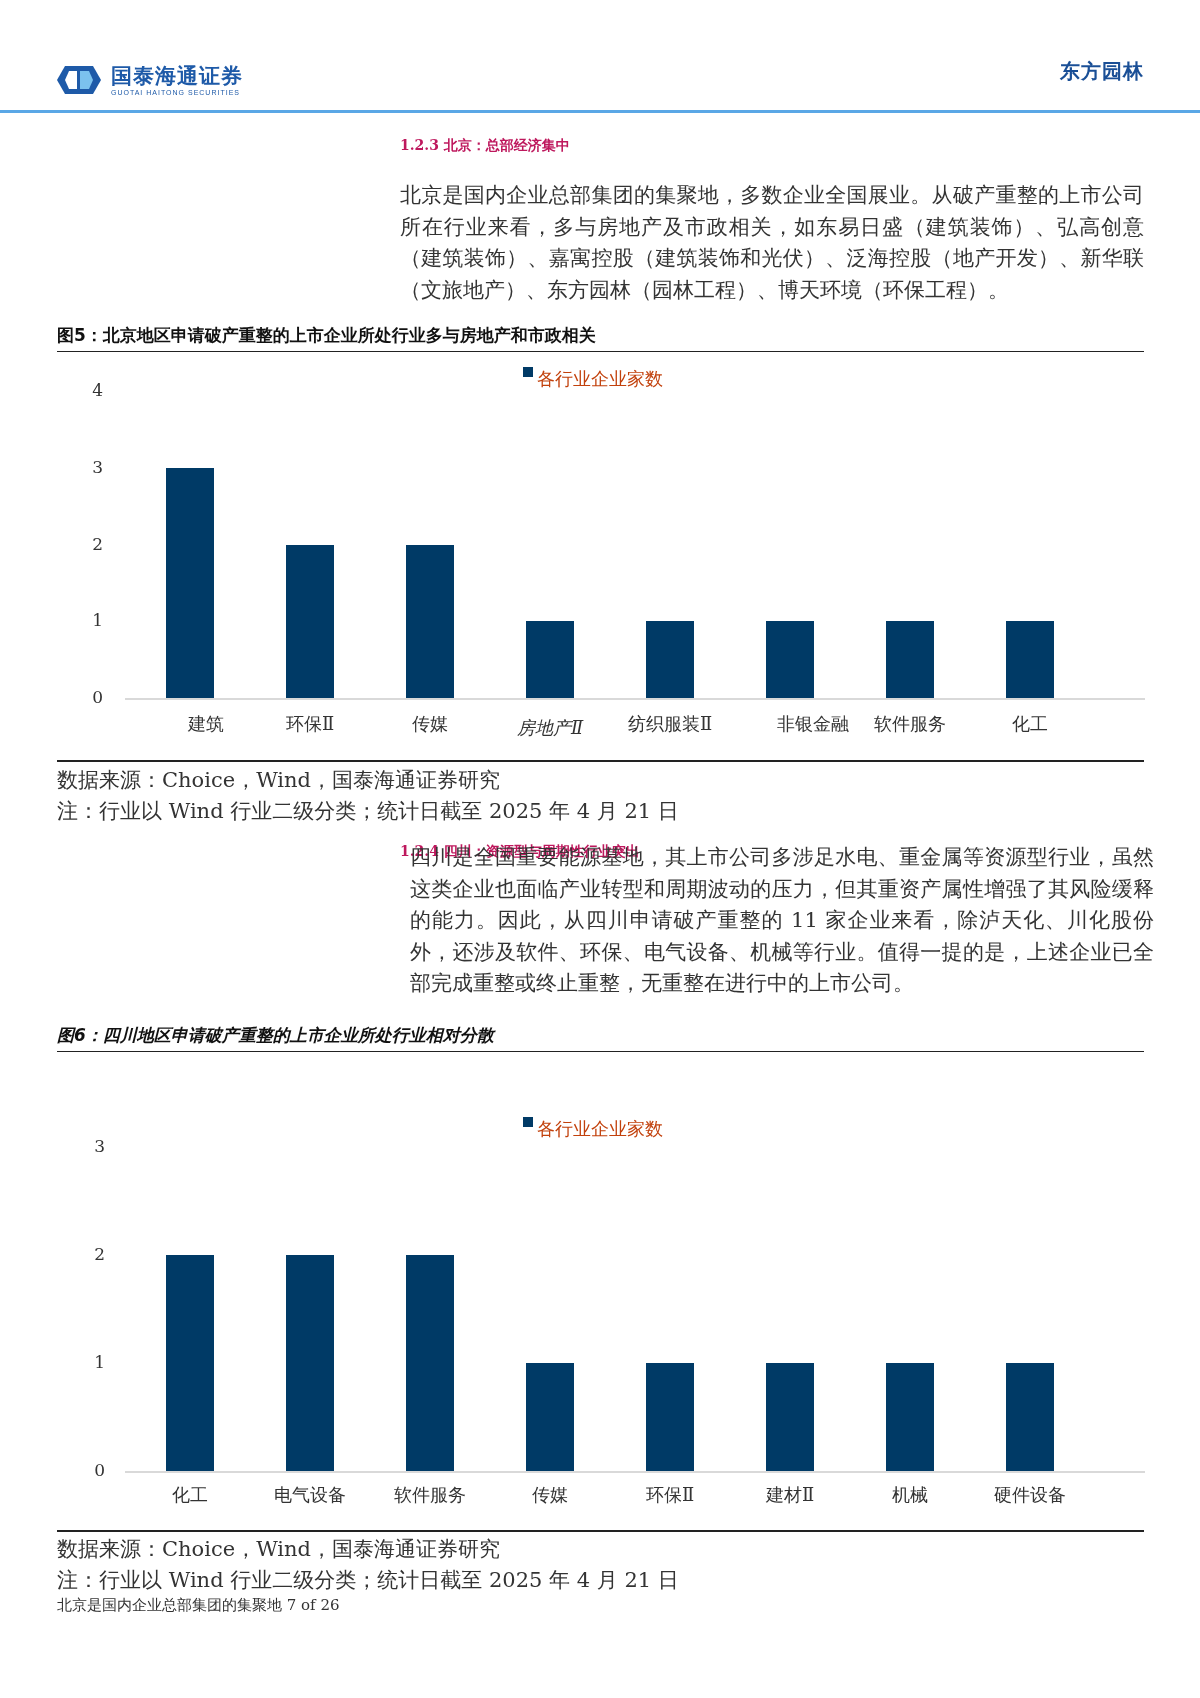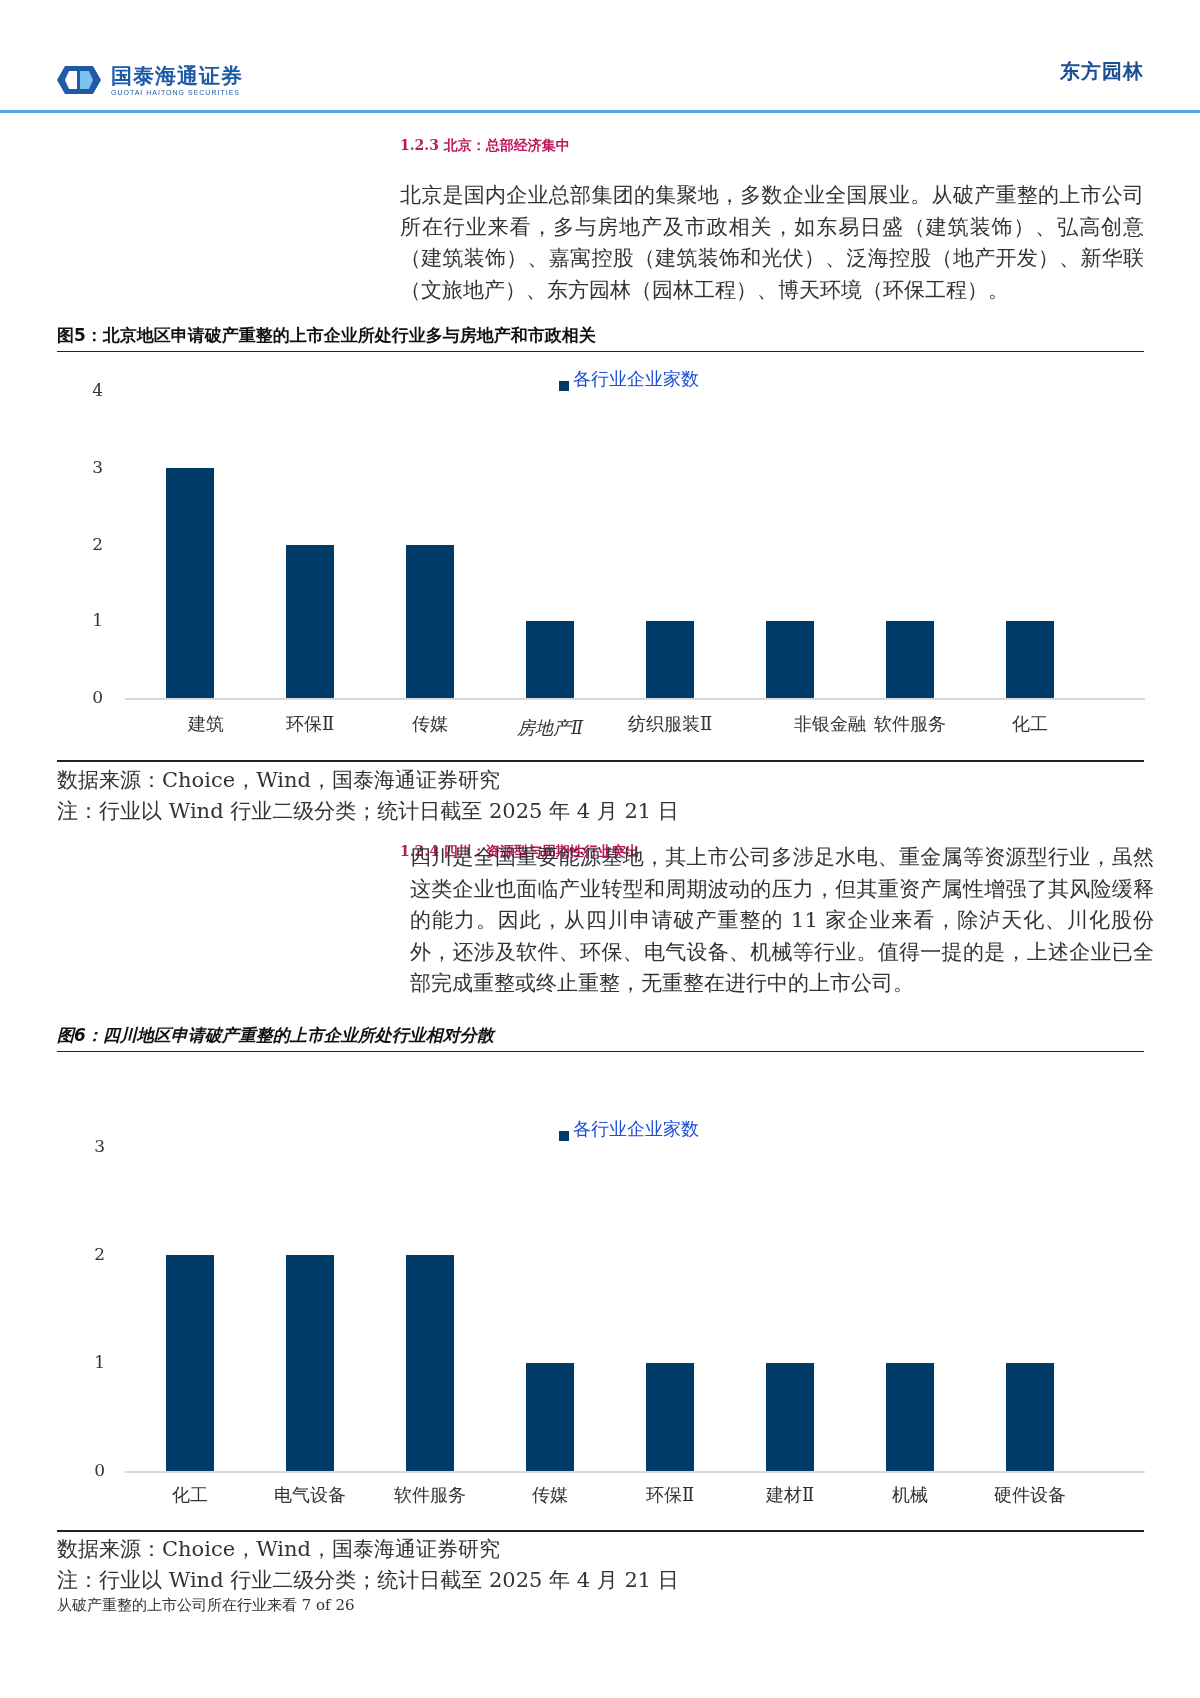--- a/index.html
+++ b/index.html
@@ -14,21 +14,21 @@
   .logo-en { font-family: "Liberation Sans", sans-serif; font-size: 7px; color: #1e5aa8; letter-spacing: 1px; margin-top: 2px; }
   .doc-type { position: absolute; right: 56px; top: 58px; font-family: "DejaVu Sans", sans-serif; font-weight: bold; font-size: 20px; color: #1a4f96; letter-spacing: 1px; }
   .header-rule { position: absolute; left: 0; top: 110px; width: 1200px; height: 3px; background: #5aa7e6; }
 
   .section-title { position: absolute; left: 400px; font-family: "DejaVu Serif", serif; font-weight: bold; font-size: 14px; color: #be185d; }
   .para { position: absolute; left: 400px; width: 744px; font-size: 21px; line-height: 31.5px; color: #333; text-align: justify; }
 
   .fig-title { position: absolute; left: 57px; width: 1087px; font-family: "DejaVu Sans", sans-serif; font-weight: bold; font-size: 17px; color: #111; padding-bottom: 4px; border-bottom: 1.5px solid #222; }
 
   .chart { position: absolute; left: 57px; width: 1087px; }
-  .legend { position: absolute; font-size: 18px; color: #1d4ed8; display: flex; align-items: flex-end; margin-left: 36px; }
+  .legend { position: absolute; font-size: 18px; color: #c2410c; display: flex; align-items: flex-start; }
   .legend-swatch { width: 10px; height: 10px; margin-right: 4px; }
   .ytick { position: absolute; font-size: 17px; color: #333; width: 30px; text-align: right; }
   .baseline { position: absolute; height: 2px; background: #d9d9d9; }
   .bar { position: absolute; width: 48px; }
   .xlabel { position: absolute; font-size: 18px; color: #333; width: 120px; text-align: center; white-space: nowrap; }
 
   .source-rule { position: absolute; left: 57px; width: 1087px; height: 2px; background: #222; }
   .note { position: absolute; left: 57px; font-size: 21px; color: #333; }
   .footer { position: absolute; left: 57px; top: 1596px; font-size: 15px; color: #333; }
 </style>
@@ -70,21 +70,21 @@
     <div class="xlabel" style="left: 89px; top: 357px;">建筑</div>
     <div class="bar" style="background: rgb(0, 58, 102); left: 229px; top: 189.5px; height: 153.5px;"></div>
     <div class="xlabel" style="left: 193px; top: 357px;">环保Ⅱ</div>
     <div class="bar" style="background: rgb(0, 58, 102); left: 349px; top: 189.5px; height: 153.5px;"></div>
     <div class="xlabel" style="left: 313px; top: 357px;">传媒</div>
     <div class="bar" style="background: rgb(0, 58, 102); left: 469px; top: 266.25px; height: 76.75px;"></div>
     <div class="xlabel" style="left: 433px; top: 361px; font-style: italic;">房地产Ⅱ</div>
     <div class="bar" style="background: rgb(0, 58, 102); left: 589px; top: 266.25px; height: 76.75px;"></div>
     <div class="xlabel" style="left: 553px; top: 357px;">纺织服装Ⅱ</div>
     <div class="bar" style="background: rgb(0, 58, 102); left: 709px; top: 266.25px; height: 76.75px;"></div>
-    <div class="xlabel" style="left: 713px; top: 357px;">非银金融</div>
+    <div class="xlabel" style="left: 696px; top: 357px;">非银金融</div>
     <div class="bar" style="background: rgb(0, 58, 102); left: 829px; top: 266.25px; height: 76.75px;"></div>
     <div class="xlabel" style="left: 793px; top: 357px;">软件服务</div>
     <div class="bar" style="background: rgb(0, 58, 102); left: 949px; top: 266.25px; height: 76.75px;"></div>
     <div class="xlabel" style="left: 913px; top: 357px;">化工</div>
   </div>
 <div class="source-rule" style="top:760px;"></div>
 <div class="note" style="top:766px;">数据来源：Choice，Wind，国泰海通证券研究</div>
 <div class="note" style="top:797px;">注：行业以 Wind 行业二级分类；统计日截至 2025 年 4 月 21 日</div>
 
 <div class="section-title" style="top:843px;">1.2.4  四川：资源型与周期性行业突出</div>
@@ -116,15 +116,15 @@
     <div class="bar" style="background: rgb(0, 58, 102); left: 829px; top: 270px; height: 108px;"></div>
     <div class="xlabel" style="left: 793px; top: 390px;">机械</div>
     <div class="bar" style="background: rgb(0, 58, 102); left: 949px; top: 270px; height: 108px;"></div>
     <div class="xlabel" style="left: 913px; top: 390px;">硬件设备</div>
   </div>
 <div class="source-rule" style="top:1530px;"></div>
 <div class="note" style="top:1535px;">数据来源：Choice，Wind，国泰海通证券研究</div>
 <div class="note" style="top:1566px;">注：行业以 Wind 行业二级分类；统计日截至 2025 年 4 月 21 日</div>
 
 <div class="footer">
-  <span>从破产重整的上市公司所在行业来看</span>
+  <span>北京是国内企业总部集团的集聚地</span>
   <span>7 of 26</span>
 </div>
 
 </body></html>

